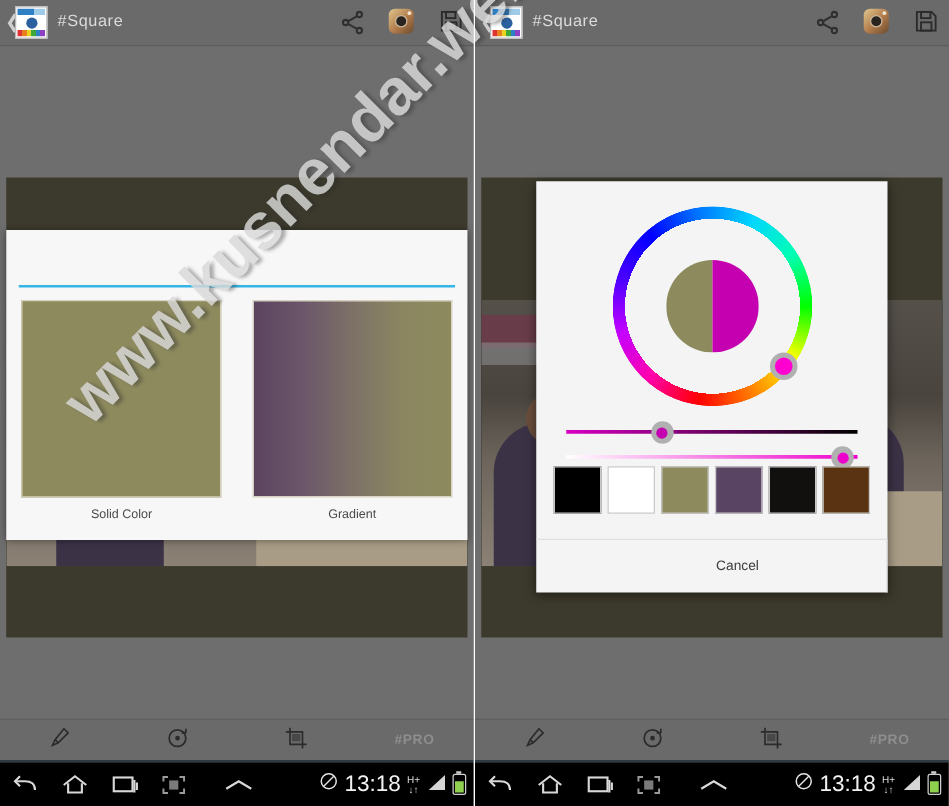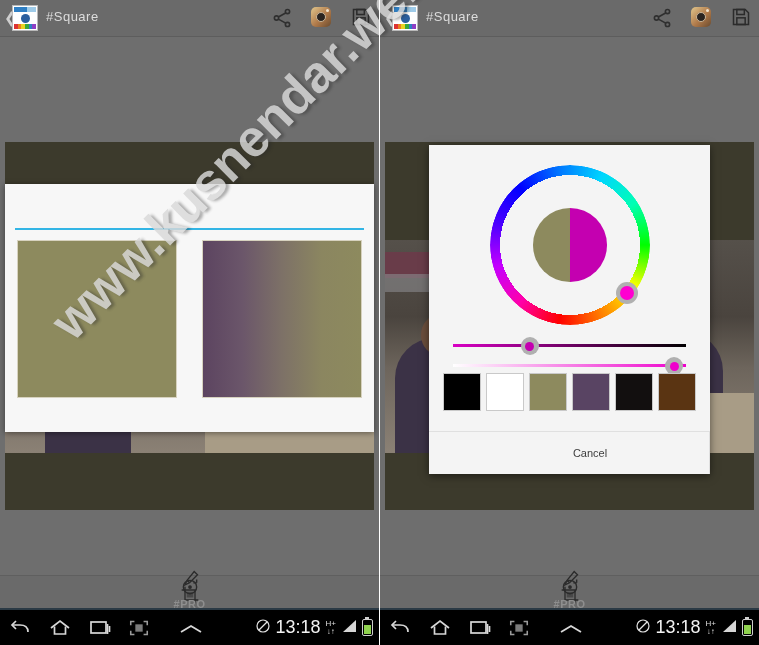--- a/index.html
+++ b/index.html
@@ -38,21 +38,21 @@
   .photo .wall{position:absolute;inset:0;
         background:linear-gradient(180deg,#55504a 0%,#4a443e 36%,#6d655c 60%,#8b8175 100%);}
   .photo .bed{position:absolute;left:0;top:12px;width:170px;height:26px;background:#6d3a4a;opacity:.85;}
   .photo .bed2{position:absolute;left:0;top:34px;width:210px;height:18px;background:#8a8a8e;opacity:.6;}
   .person{position:absolute;bottom:0;border-radius:40px 40px 0 0;background:#3b3246;}
   .head{position:absolute;border-radius:50%;background:#6b4e3c;}
   .photo .deskl{position:absolute;left:200px;bottom:0;width:169px;height:60px;background:#a89c86;}
 
   
   .toolbar{position:absolute;left:0;bottom:35px;width:100%;height:32px;background:#6a6a6a;
-           border-top:1px solid #5f5f5f;border-bottom:2px solid #2b3a45;display:flex;align-items:center;flex-direction:column;}
+           border-top:1px solid #5f5f5f;border-bottom:2px solid #2b3a45;display:flex;align-items:center;}
   .toolbar .tool{flex:1;text-align:center;color:#2b2b2b;font-size:11px;position:relative;height:32px;}
   .toolbar .tool .g{position:absolute;left:50%;top:50%;transform:translate(-50%,-50%);}
   .pro{color:#8e8e8e;font-size:11px;letter-spacing:.5px;font-weight:bold;}
 
   
   .navbar{position:absolute;left:0;bottom:0;width:100%;height:35px;background:#000;}
   .navbtns{position:absolute;left:8px;top:0;height:35px;display:flex;align-items:center;gap:16px;}
   .navbtns svg{display:block;}
   .navup{position:absolute;left:178px;top:11px;}
   .status{position:absolute;right:6px;top:0;height:35px;display:flex;align-items:center;gap:5px;color:#e9e9e9;}
@@ -153,23 +153,25 @@
       <div class="head" style="left:274px;bottom:104px;width:32px;height:36px;"></div>
       <div class="deskl"></div>
     </div>
   </div>
 
   <div class="dlg-bg">
     <div class="dlg-rule"></div>
     <div class="opts">
       <div class="opt">
         <div class="thumb solid" style="background: rgb(141, 138, 94);"></div>
+        <div class="optlbl">Solid Color</div>
       </div>
       <div class="opt">
         <div class="thumb grad"></div>
+        <div class="optlbl">Gradient</div>
       </div>
     </div>
   </div>
 
   <div class="toolbar">
     <div class="tool">
         <span class="g">
       <svg width="20" height="20" viewBox="0 0 24 24" fill="none" stroke="#2b2b2b" stroke-width="1.6">
         <path d="M17 3l4 4-9.5 9.5L6 19l2.5-5.5z"></path>
             <line x1="8.5" y1="13.5" x2="11.5" y2="16.5"></line>

